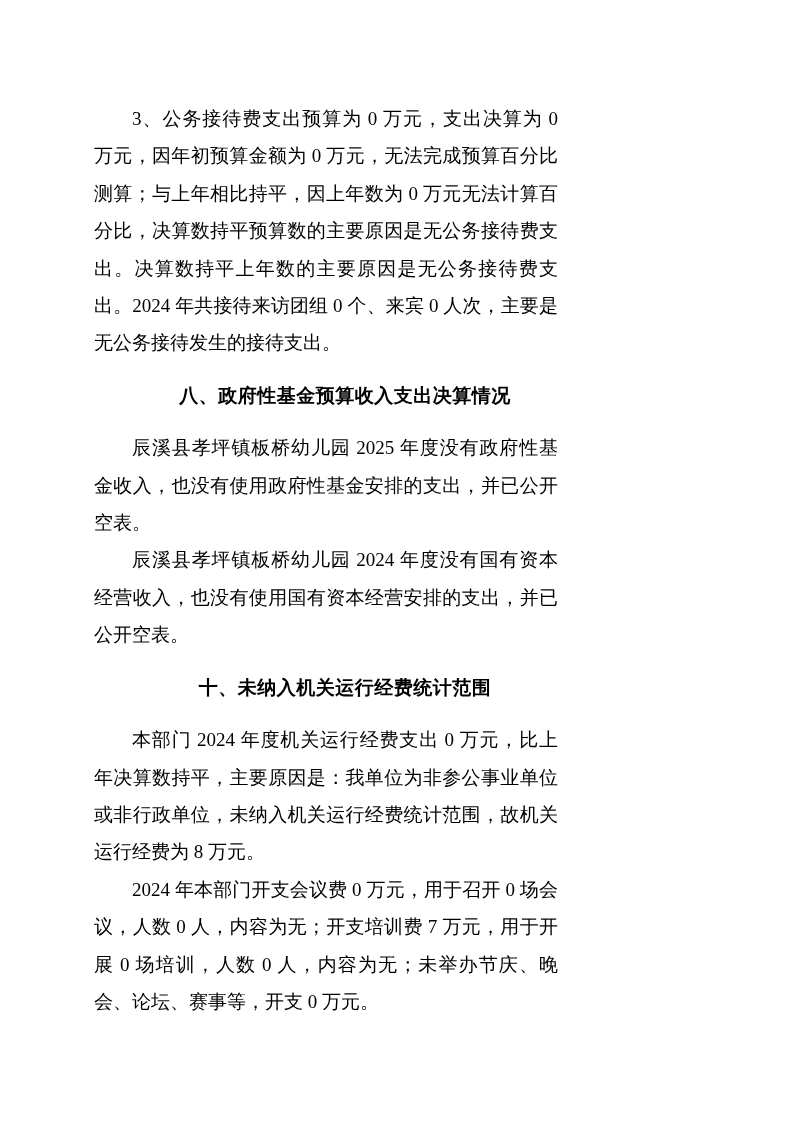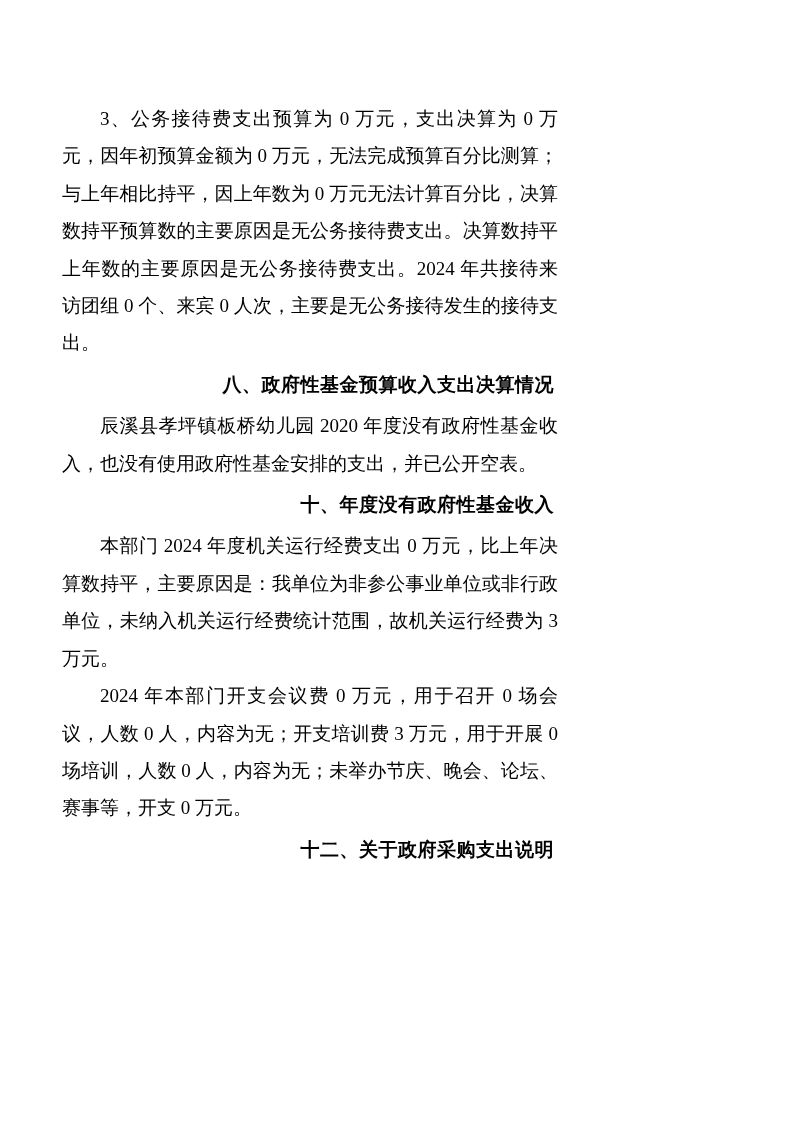--- a/index.html
+++ b/index.html
@@ -6,66 +6,66 @@
     margin: 0;
     padding: 0;
     background: #ffffff;
   }
   .page {
     position: relative;
     width: 650px;
     height: 1122px;
     box-sizing: border-box;
     background: #ffffff;
-    padding: 100px 92px 0 62px;
+    padding: 100px 92px 0 94px;
     overflow: hidden;
   }
   .doc-body {
     color: #000000;
     font-family: "Liberation Serif", "DejaVu Serif", serif;
     font-size: 19px;
     line-height: 37.4px;
     text-align: justify;
     text-justify: inter-character;
   }
   .doc-body p {
     margin: 0;
     padding: 0;
     text-indent: 2em;
   }
   .doc-body h2 {
-    margin: 4px;
+    margin: 15px;
     padding: 0;
     font-family: "Liberation Sans", "DejaVu Sans", sans-serif;
     font-weight: bold;
     font-size: 19px;
     line-height: 37.4px;
     text-indent: 2em;
-    text-align: right;
+    text-align: center;
     letter-spacing: 0.5px;
   }
 </style>
 </head>
 <body>
 
 <div class="page">
   <div class="doc-body">
 
     <p>3、公务接待费支出预算为 0 万元，支出决算为 0 万元，因年初预算金额为 0 万元，无法完成预算百分比测算；与上年相比持平，因上年数为 0 万元无法计算百分比，决算数持平预算数的主要原因是无公务接待费支出。决算数持平上年数的主要原因是无公务接待费支出。2024 年共接待来访团组 0 个、来宾 0 人次，主要是无公务接待发生的接待支出。</p>
 
     <h2>八、政府性基金预算收入支出决算情况</h2>
 
-    <p>辰溪县孝坪镇板桥幼儿园 2020 年度没有政府性基金收入，也没有使用政府性基金安排的支出，并已公开空表。</p>
+    <p>辰溪县孝坪镇板桥幼儿园 2025 年度没有政府性基金收入，也没有使用政府性基金安排的支出，并已公开空表。</p>
 
 
+    <p>辰溪县孝坪镇板桥幼儿园 2024 年度没有国有资本经营收入，也没有使用国有资本经营安排的支出，并已公开空表。</p>
 
-    <h2>十、年度没有政府性基金收入</h2>
+    <h2>十、未纳入机关运行经费统计范围</h2>
 
-    <p>本部门 2024 年度机关运行经费支出 0 万元，比上年决算数持平，主要原因是：我单位为非参公事业单位或非行政单位，未纳入机关运行经费统计范围，故机关运行经费为 3 万元。</p>
+    <p>本部门 2024 年度机关运行经费支出 0 万元，比上年决算数持平，主要原因是：我单位为非参公事业单位或非行政单位，未纳入机关运行经费统计范围，故机关运行经费为 8 万元。</p>
 
 
-    <p>2024 年本部门开支会议费 0 万元，用于召开 0 场会议，人数 0 人，内容为无；开支培训费 3 万元，用于开展 0 场培训，人数 0 人，内容为无；未举办节庆、晚会、论坛、赛事等，开支 0 万元。</p>
+    <p>2024 年本部门开支会议费 0 万元，用于召开 0 场会议，人数 0 人，内容为无；开支培训费 7 万元，用于开展 0 场培训，人数 0 人，内容为无；未举办节庆、晚会、论坛、赛事等，开支 0 万元。</p>
 
-    <h2>十二、关于政府采购支出说明</h2>
 
 
   </div>
 </div>
 
 </body></html>

